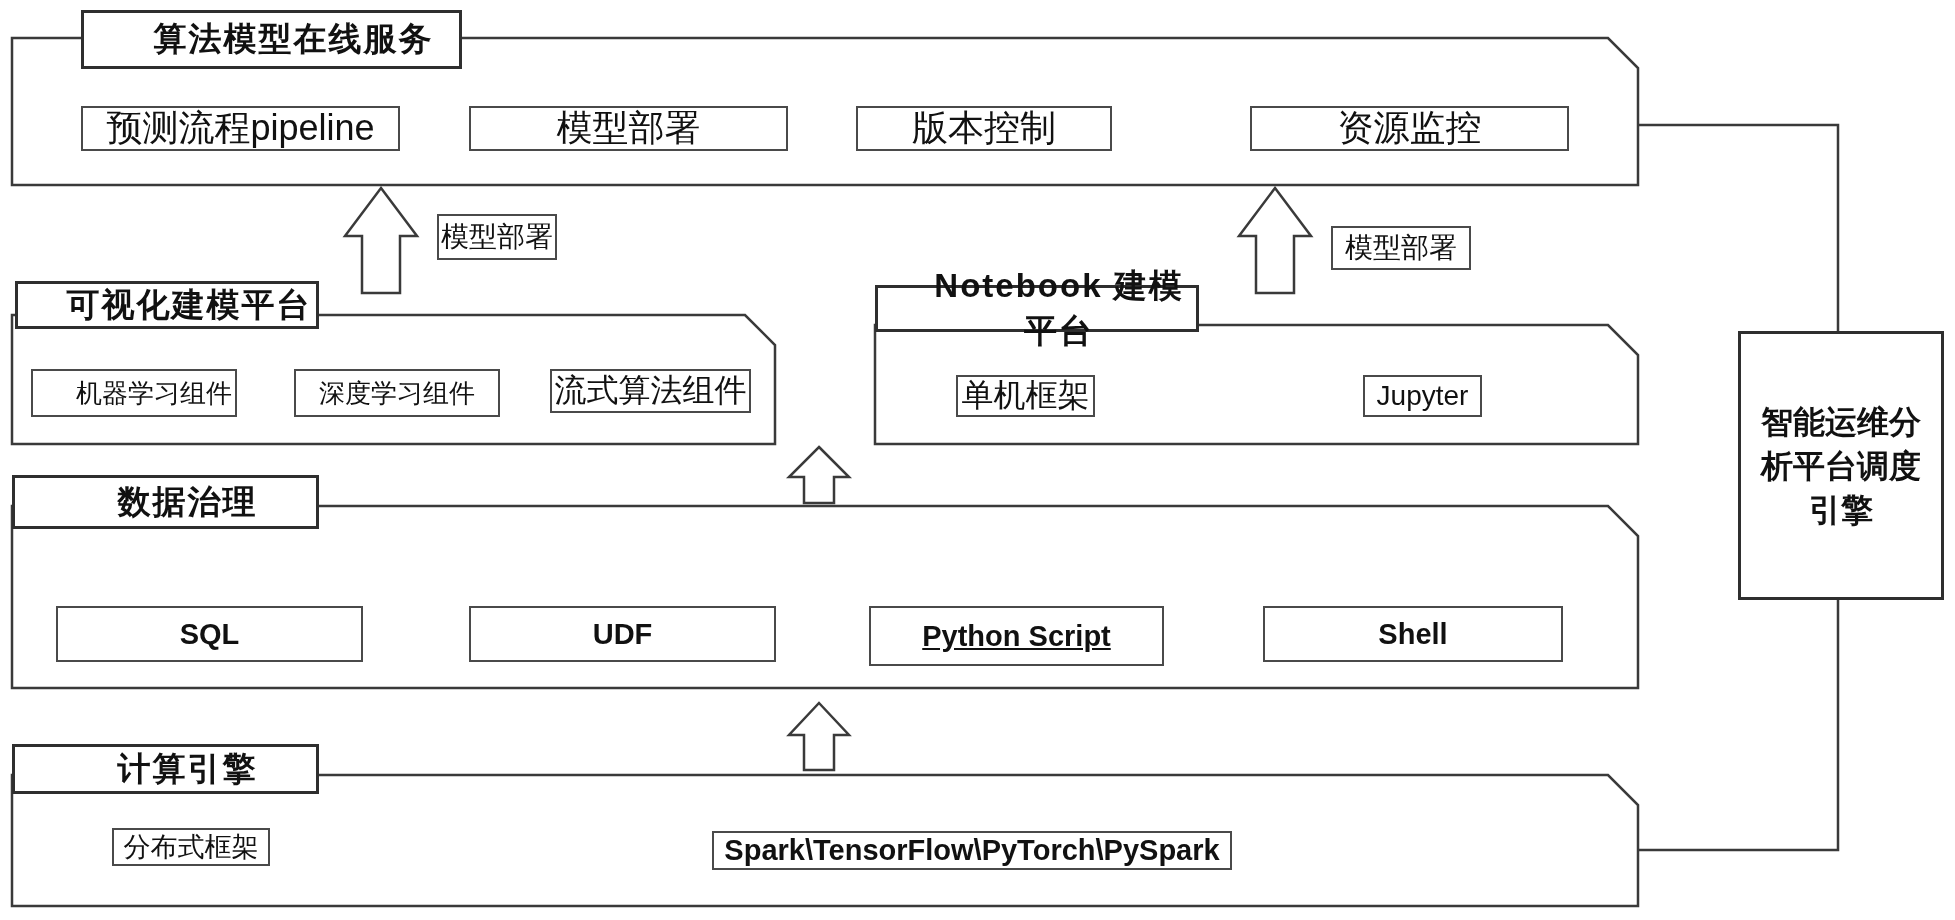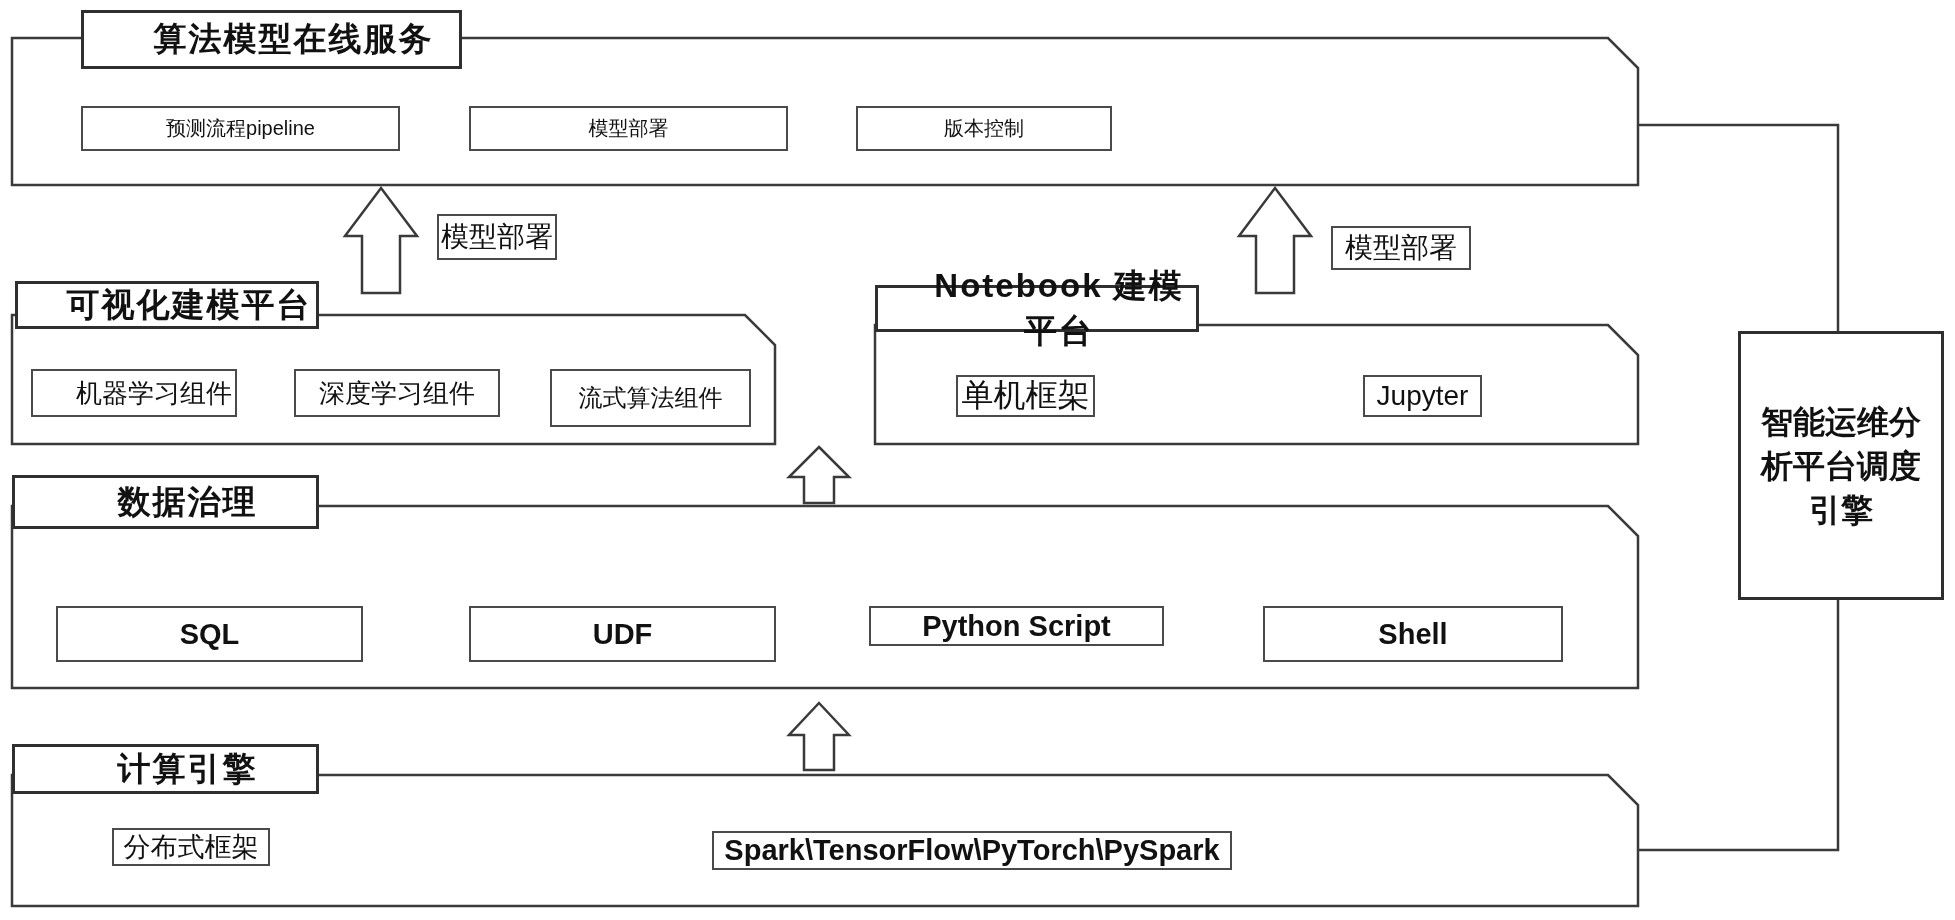--- a/index.html
+++ b/index.html
@@ -42,21 +42,21 @@
   }
   .section-title {
     border: 3px solid #2f2f2f;
     font-weight: bold;
     font-size: 33px;
     letter-spacing: 2px;
     padding-left: 44px;
   }
   .item-box {
     border: 2px solid #4a4a4a;
-    font-size: 20px;
+    font-size: 36px;
   }
   .thin-box {
     border: 2px solid #4a4a4a;
     font-size: 27px;
   }
   .bold {
     font-weight: bold;
   }
   .scheduler {
     border: 3px solid #2f2f2f;
@@ -84,37 +84,38 @@
     <polygon class="shape-outline" points="381,188 417,236 400,236 400,293 362,293 362,236 345,236"></polygon>
     <polygon class="shape-outline" points="1275,188 1311,236 1294,236 1294,293 1256,293 1256,236 1239,236"></polygon>
     <polygon class="shape-outline" points="819,447 849,477 834,477 834,503 804,503 804,477 789,477"></polygon>
     <polygon class="shape-outline" points="819,703 849,735 834,735 834,770 804,770 804,735 789,735"></polygon>
   </svg>
 
   <div class="abs section-title" style="left:81px; top:10px; width:381px; height:59px;">算法模型在线服务</div>
   <div class="abs item-box" style="left:81px; top:106px; width:319px; height:45px;">预测流程pipeline</div>
   <div class="abs item-box" style="left:469px; top:106px; width:319px; height:45px;">模型部署</div>
   <div class="abs item-box" style="left:856px; top:106px; width:256px; height:45px;">版本控制</div>
+  <div class="abs item-box" style="left:1250px; top:106px; width:319px; height:45px;">资源监控</div>
 
   <div class="abs thin-box" style="left:437px; top:214px; width:120px; height:46px; font-size:28px;">模型部署</div>
   <div class="abs thin-box" style="left:1331px; top:226px; width:140px; height:44px; font-size:28px;">模型部署</div>
 
   <div class="abs section-title" style="left:15px; top:281px; width:304px; height:48px;">可视化建模平台</div>
   <div class="abs item-box" style="left:31px; top:369px; width:206px; height:48px; font-size:26px;padding-left:40px;">机器学习组件</div>
   <div class="abs item-box" style="left:294px; top:369px; width:206px; height:48px; font-size:26px;">深度学习组件</div>
-  <div class="abs item-box" style="left:550px; top:369px; width:201px; height:58px; font-size:24px;">流式算法组件</div>
+  <div class="abs item-box" style="left:550px; top:369px; width:201px; height:44px; font-size:32px;">流式算法组件</div>
 
   <div class="abs section-title" style="left:875px; top:285px; width:324px; height:47px;">Notebook 建模平台</div>
   <div class="abs thin-box" style="left:956px; top:375px; width:139px; height:42px; font-size:32px;">单机框架</div>
   <div class="abs thin-box" style="left:1363px; top:375px; width:119px; height:42px; font-size:28px;">Jupyter</div>
 
   <div class="abs section-title" style="left:12px; top:475px; width:307px; height:54px;">数据治理</div>
   <div class="abs item-box bold" style="left:56px; top:606px; width:307px; height:56px; font-size:29px;">SQL</div>
   <div class="abs item-box bold" style="left:469px; top:606px; width:307px; height:56px; font-size:29px;">UDF</div>
-  <div class="abs item-box bold" style="left:869px; top:606px; width:295px; height:40px; font-size:29px;">Python Script</div>
+  <div class="abs item-box bold" style="left:869px; top:606px; width:295px; height:60px; font-size:29px;text-decoration:underline;">Python Script</div>
   <div class="abs item-box bold" style="left:1263px; top:606px; width:300px; height:56px; font-size:29px;">Shell</div>
 
   <div class="abs section-title" style="left:12px; top:744px; width:307px; height:50px;">计算引擎</div>
   <div class="abs thin-box" style="left:112px; top:828px; width:158px; height:38px;">分布式框架</div>
   <div class="abs thin-box bold" style="left:712px; top:831px; width:520px; height:39px; font-size:29px;">Spark\TensorFlow\PyTorch\PySpark</div>
 
   <div class="abs scheduler" style="left:1738px; top:331px; width:206px; height:269px;">
     <div>智能运维分</div>
     <div>析平台调度</div>
     <div>引擎</div>

